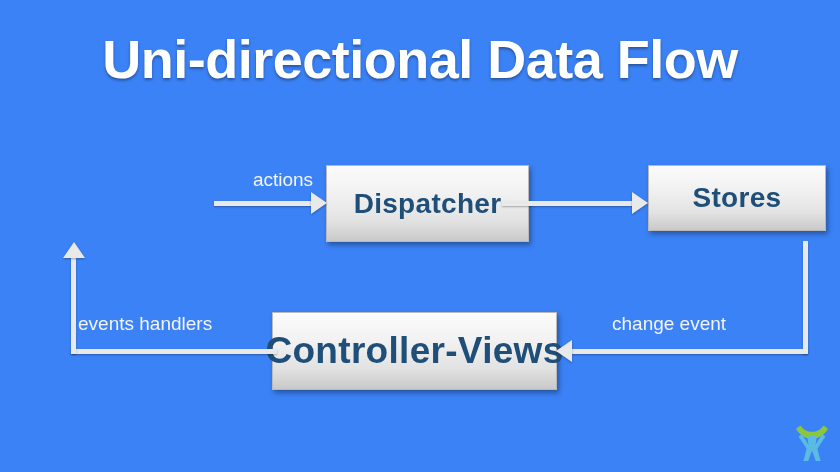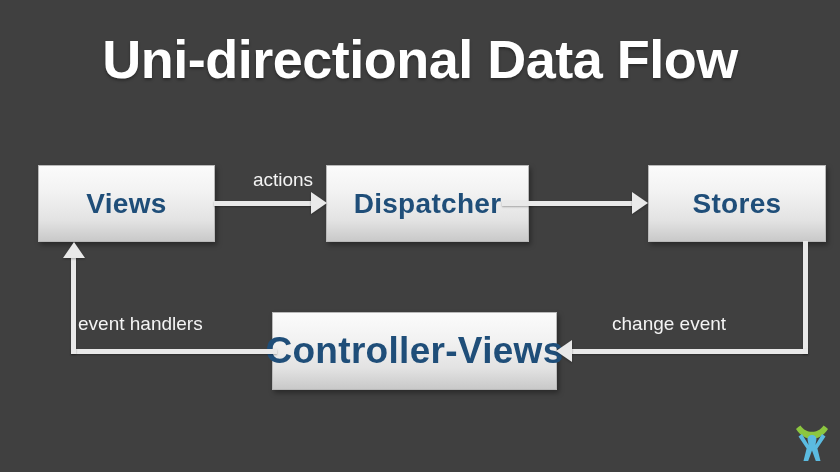--- a/index.html
+++ b/index.html
@@ -9,21 +9,21 @@
   body {
     width: 840px;
     height: 472px;
     overflow: hidden;
     font-family: "Liberation Sans", sans-serif;
   }
   #slide {
     position: relative;
     width: 840px;
     height: 472px;
-    background: #404040;
+    background: #3b82f6;
     overflow: hidden;
   }
   
   #title {
     position: absolute;
     left: 0;
     top: 28px;
     width: 840px;
     text-align: center;
     color: #ffffff;
@@ -47,21 +47,21 @@
     justify-content: center;
     color: #1f4e79;
     font-family: "Liberation Sans", sans-serif;
     font-weight: bold;
     font-size: 28px;
     letter-spacing: 0.3px;
     white-space: nowrap;
   }
   #node-views      { left: 38px;  top: 165px; width: 177px; height: 77px; }
   #node-dispatcher { left: 326px; top: 165px; width: 203px; height: 77px; }
-  #node-stores     { left: 648px; top: 165px; width: 178px; height: 77px; }
+  #node-stores     { left: 648px; top: 165px; width: 178px; height: 66px; }
   #node-controller { left: 272px; top: 312px; width: 285px; height: 78px; font-size: 37px; }
 
   
   .edge-label {
     position: absolute;
     color: #f4f4f4;
     font-family: "Liberation Sans", sans-serif;
     font-size: 19px;
     line-height: 23px;
     white-space: pre-line;
@@ -125,23 +125,20 @@
     height: 42px;
   }
 </style>
 </head>
 <body>
 
 <div id="slide">
 
   <div id="title">Uni-directional Data Flow</div>
 
-  <div class="node" id="node-views">
-    <span>Views</span>
-  </div>
   <div class="node" id="node-dispatcher">
     <span>Dispatcher</span>
   </div>
   <div class="node" id="node-stores">
     <span>Stores</span>
   </div>
   <div class="node" id="node-controller">
     <span>Controller-Views</span>
   </div>
 
@@ -154,20 +151,20 @@
   <div class="ln ln-v" id="ln-stores-down"></div>
   <div class="ln ln-h" id="ln-stores-left"></div>
   <div class="head head-l" id="head-ctrl"></div>
 
   <div class="ln ln-h" id="ln-ctrl-left"></div>
   <div class="ln ln-v" id="ln-ctrl-up"></div>
   <div class="head head-u" id="head-views"></div>
 
   <div class="edge-label" id="label-actions">actions</div>
   <div class="edge-label" id="label-change">change event</div>
-  <div class="edge-label" id="label-event">event handlers</div>
+  <div class="edge-label" id="label-event">events handlers</div>
 
   <svg id="logo" viewBox="0 0 40 42">
     <path d="M4 7 C 12 20, 28 20, 36 7 C 34.5 5.5, 33 4.3, 31.5 3.4 C 26 12, 14 12, 8.5 3.4 C 7 4.3, 5.5 5.5, 4 7 Z" fill="#8cc63f"></path>
     <path d="M20 13 C 17 13, 15.2 15.2, 15.6 17.8 L 16.6 23 L 10 12 L 6.5 14.4 L 14.6 26.5 L 11.5 39 L 16.2 39 L 20 28.5 L 23.8 39 L 28.5 39 L 25.4 26.5 L 33.5 14.4 L 30 12 L 23.4 23 L 24.4 17.8 C 24.8 15.2, 23 13, 20 13 Z" fill="#5bbbe0"></path>
   </svg>
 
 </div>
 
 </body></html>

